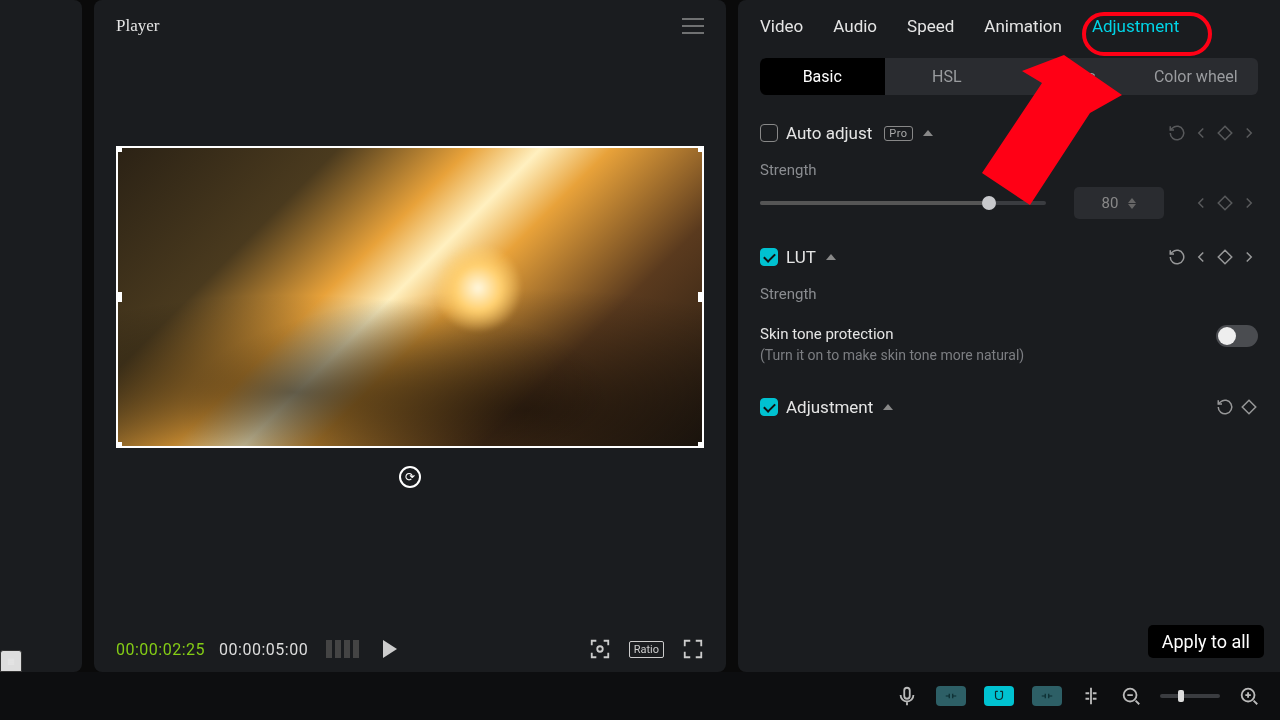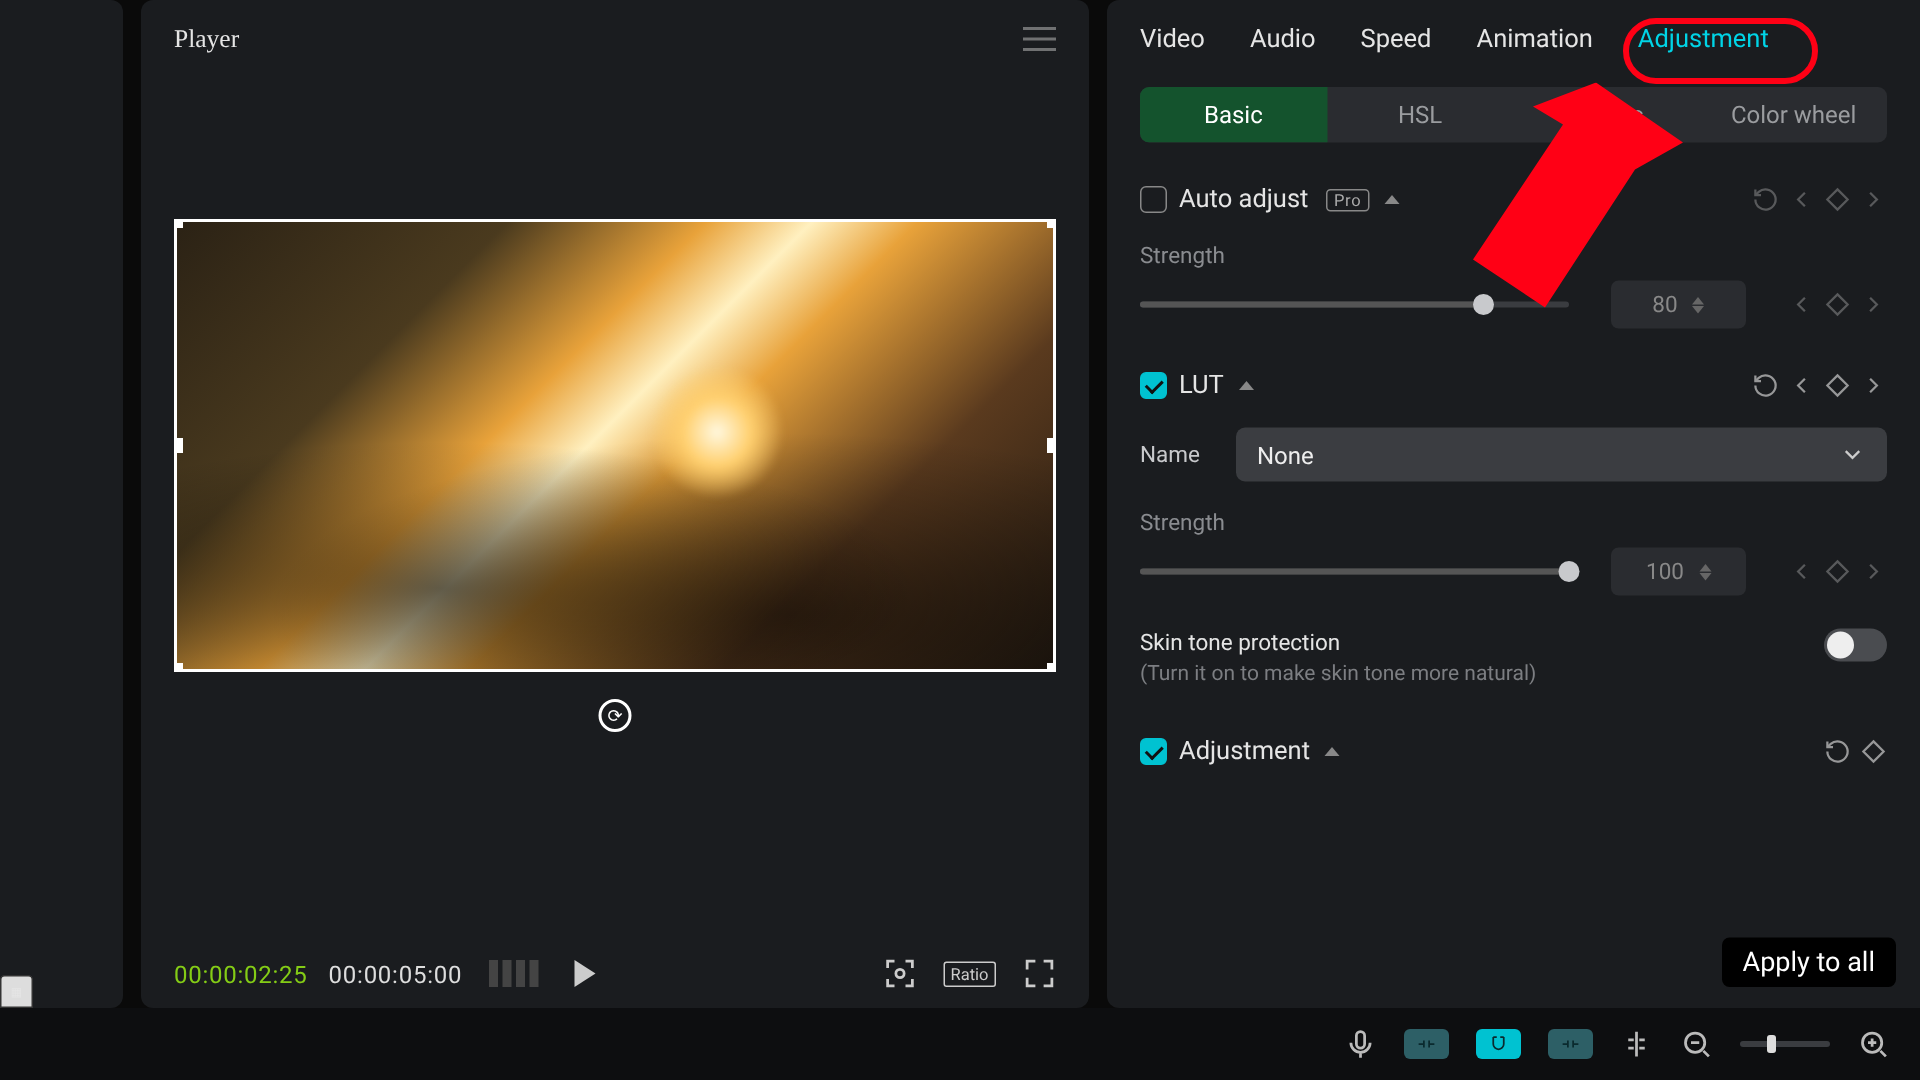--- a/index.html
+++ b/index.html
@@ -35,21 +35,21 @@
   .ratio-box{ border:1.5px solid #ccc; padding:1px 4px; font-size:11px; color:#ccc; border-radius:2px; cursor:pointer;}
 
   
   .tabs{ display:flex; gap:30px; align-items:center; padding:6px 0 10px;}
   .tab{ font-size:17px; color:#e5e5e5; cursor:pointer;}
   .tab.active{ color:#00d4e6; }
   .highlight-ring{ position:absolute; border:4px solid #ff0015; border-radius:28px; width:130px; height:44px; top:12px; right:68px; pointer-events:none;}
 
   .subtabs{ display:flex; background:#2a2c30; border-radius:6px; overflow:hidden; margin-top:12px;}
   .subtab{ flex:1; text-align:center; padding:9px 0; font-size:16px; color:#9a9c9f; cursor:pointer;}
-  .subtab.active{ background:#14532d; color:#fff;}
+  .subtab.active{ background:#000000; color:#fff;}
 
   .section{ margin-top:28px; }
   .row{ display:flex; align-items:center; gap:8px; }
   .chk{ width:18px; height:18px; border-radius:4px; border:1.5px solid #888; display:inline-flex; align-items:center; justify-content:center; cursor:pointer;}
   .chk.on{ background:#00c2d1; border-color:#00c2d1;}
   .chk.on::after{ content:""; width:5px; height:9px; border:solid #111; border-width:0 2px 2px 0; transform:rotate(45deg); margin-bottom:2px;}
   .section-title{ font-size:17px; color:#e5e5e5;}
   .caret{ width:0;height:0;border-left:5px solid transparent;border-right:5px solid transparent;border-bottom:6px solid #888; margin-left:2px;}
   .pro-badge{ display:inline-block; border:1px solid #888; font-size:11px; padding:0 4px; border-radius:3px; color:#aaa; margin-left:4px; letter-spacing:.5px;}
   .row-ctrls{ margin-left:auto; display:flex; gap:6px; align-items:center; opacity:.35;}
@@ -220,55 +220,22 @@
             </svg>
           <svg class="ic" viewBox="0 0 24 24">
               <path d="M12 3l9 9-9 9-9-9z"></path>
             </svg>
           <svg class="ic" viewBox="0 0 24 24">
               <path d="M9 6l6 6-6 6"></path>
             </svg>
         </div>
       </div>
 
-      <div class="row" style="margin-top:18px; gap:24px;">
-        <span style="color:#c8c9cc; font-size:15px;">Name</span>
-        <div class="select">
-          <span>None</span>
-          <svg class="ic chev" viewBox="0 0 24 24">
-              <path d="M6 9l6 6 6-6"></path>
-            </svg>
-        </div>
-      </div>
 
       <div class="field-label">Strength</div>
-      <div class="slider-row">
-        <div class="slider">
-          <div class="fill" style="width:100%"></div>
-            <div class="thumb" style="left:100%"></div>
-        </div>
-        <div class="num-box">
-          <span>100</span>
-          <span class="stepper">
-              <span class="up"></span>
-              <span class="dn"></span>
-            </span>
-        </div>
-        <div class="row-ctrls">
-          <svg class="ic" viewBox="0 0 24 24">
-              <path d="M15 6l-6 6 6 6"></path>
-            </svg>
-          <svg class="ic" viewBox="0 0 24 24">
-              <path d="M12 3l9 9-9 9-9-9z"></path>
-            </svg>
-          <svg class="ic" viewBox="0 0 24 24">
-              <path d="M9 6l6 6-6 6"></path>
-            </svg>
-        </div>
-      </div>
 
       <div style="display:flex; align-items:flex-start; margin-top:22px;">
         <div style="flex:1">
           <div style="color:#e5e5e5; font-size:15px;">Skin tone protection</div>
           <div class="hint">(Turn it on to make skin tone more natural)</div>
         </div>
         <div class="toggle"></div>
       </div>
     </div>
 

